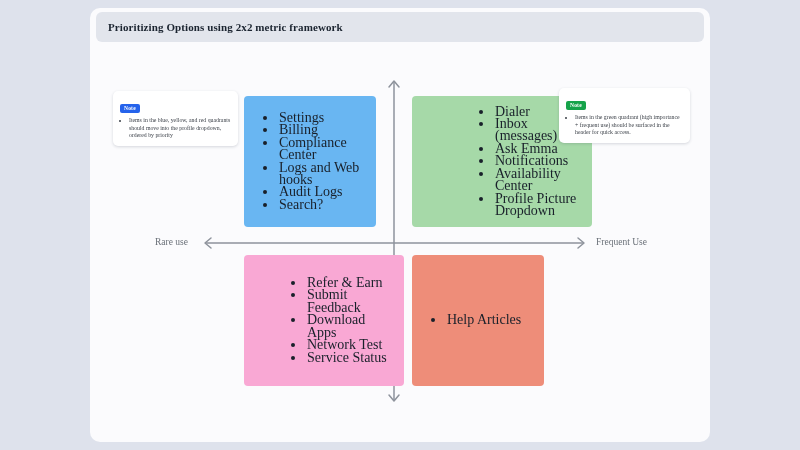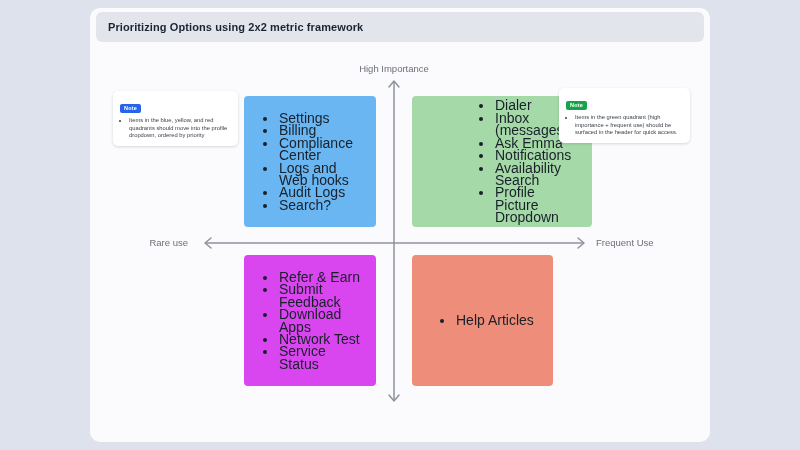--- a/index.html
+++ b/index.html
@@ -2,21 +2,21 @@
 <html><head>
 <meta charset="utf-8">
 <style>
   html,body{margin:0;padding:0;}
   body{
     width:800px;height:450px;overflow:hidden;
     background:#dee2ec;
     font-family:"Liberation Sans", sans-serif;
     position:relative;
   }
-  .stage{position:absolute;left:0;top:0;width:800px;height:450px;}
+  .stage{position:absolute;left:0;top:0;width:800px;height:450px;font-family:Liberation Serif, serif;}
 
   .board-card{
     position:absolute;left:90px;top:8px;width:620px;height:434px;
     background:#fbfbfd;border-radius:10px;
   }
   .title-bar{
     position:absolute;left:96px;top:12px;width:608px;height:30px;
     background:#e2e5ec;border-radius:6px;
     display:flex;align-items:center;
   }
@@ -35,21 +35,21 @@
   .axis-left{left:92px;top:237px;width:96px;text-align:right;}
   .axis-right{left:596px;top:237px;width:110px;text-align:left;}
 
   .quad{
     position:absolute;width:132px;height:131px;border-radius:4px;
     display:flex;flex-direction:column;justify-content:center;
   }
   .quad-tl{left:244px;top:96px;}
   .quad-tr{left:412px;top:96px;padding-left:48px;}
   .quad-bl{left:244px;top:255px;}
-  .quad-br{left:412px;top:255px;padding-left:9px;}
+  .quad-br{left:412px;top:255px;}
   .quad ul{
     margin:10px;padding:0 4px 0 24px;
     font-size:14px;line-height:12.4px;color:#19202a;font-weight:500;
   }
   .quad ul li{padding-left:1px;}
 
   .note{
     position:absolute;background:#ffffff;border-radius:5px;
     box-shadow:0 1px 3px rgba(40,50,70,.18);
     padding:5px 7px 6px 7px;box-sizing:border-box;
@@ -82,47 +82,46 @@
       <line x1="394" y1="82" x2="394" y2="400"></line>
       <polyline points="389,87 394,81 399,87"></polyline>
       <polyline points="389,395 394,401 399,395"></polyline>
 
       <line x1="206" y1="243" x2="583" y2="243"></line>
       <polyline points="211,238 205,243 211,248"></polyline>
       <polyline points="578,238 584,243 578,248"></polyline>
     </g>
   </svg>
 
-  <div class="axis-label axis-top">High Importance</div>
   <div class="axis-label axis-left">Rare use</div>
   <div class="axis-label axis-right">Frequent Use</div>
 
   <div class="quad quad-tl" style="background-color: rgb(105, 182, 242);">
     <ul>
         <li>Settings</li>
         <li>Billing</li>
         <li>Compliance Center</li>
         <li>Logs and Web hooks</li>
         <li>Audit Logs</li>
         <li>Search?</li>
       </ul>
   </div>
 
   <div class="quad quad-tr" style="background-color: rgb(166, 217, 168);">
     <ul>
         <li>Dialer</li>
         <li>Inbox (messages)</li>
         <li>Ask Emma</li>
         <li>Notifications</li>
-        <li>Availability Search</li>
+        <li>Availability Center</li>
         <li>Profile Picture Dropdown</li>
       </ul>
   </div>
 
-  <div class="quad quad-bl" style="background-color: #d946ef;">
+  <div class="quad quad-bl" style="background-color: #f9a8d4; padding-left: 28px;">
     <ul>
         <li>Refer &amp; Earn</li>
         <li>Submit Feedback</li>
         <li>Download Apps</li>
         <li>Network Test</li>
         <li>Service Status</li>
       </ul>
   </div>
 
   <div class="quad quad-br" style="background-color: rgb(238, 141, 121);">

